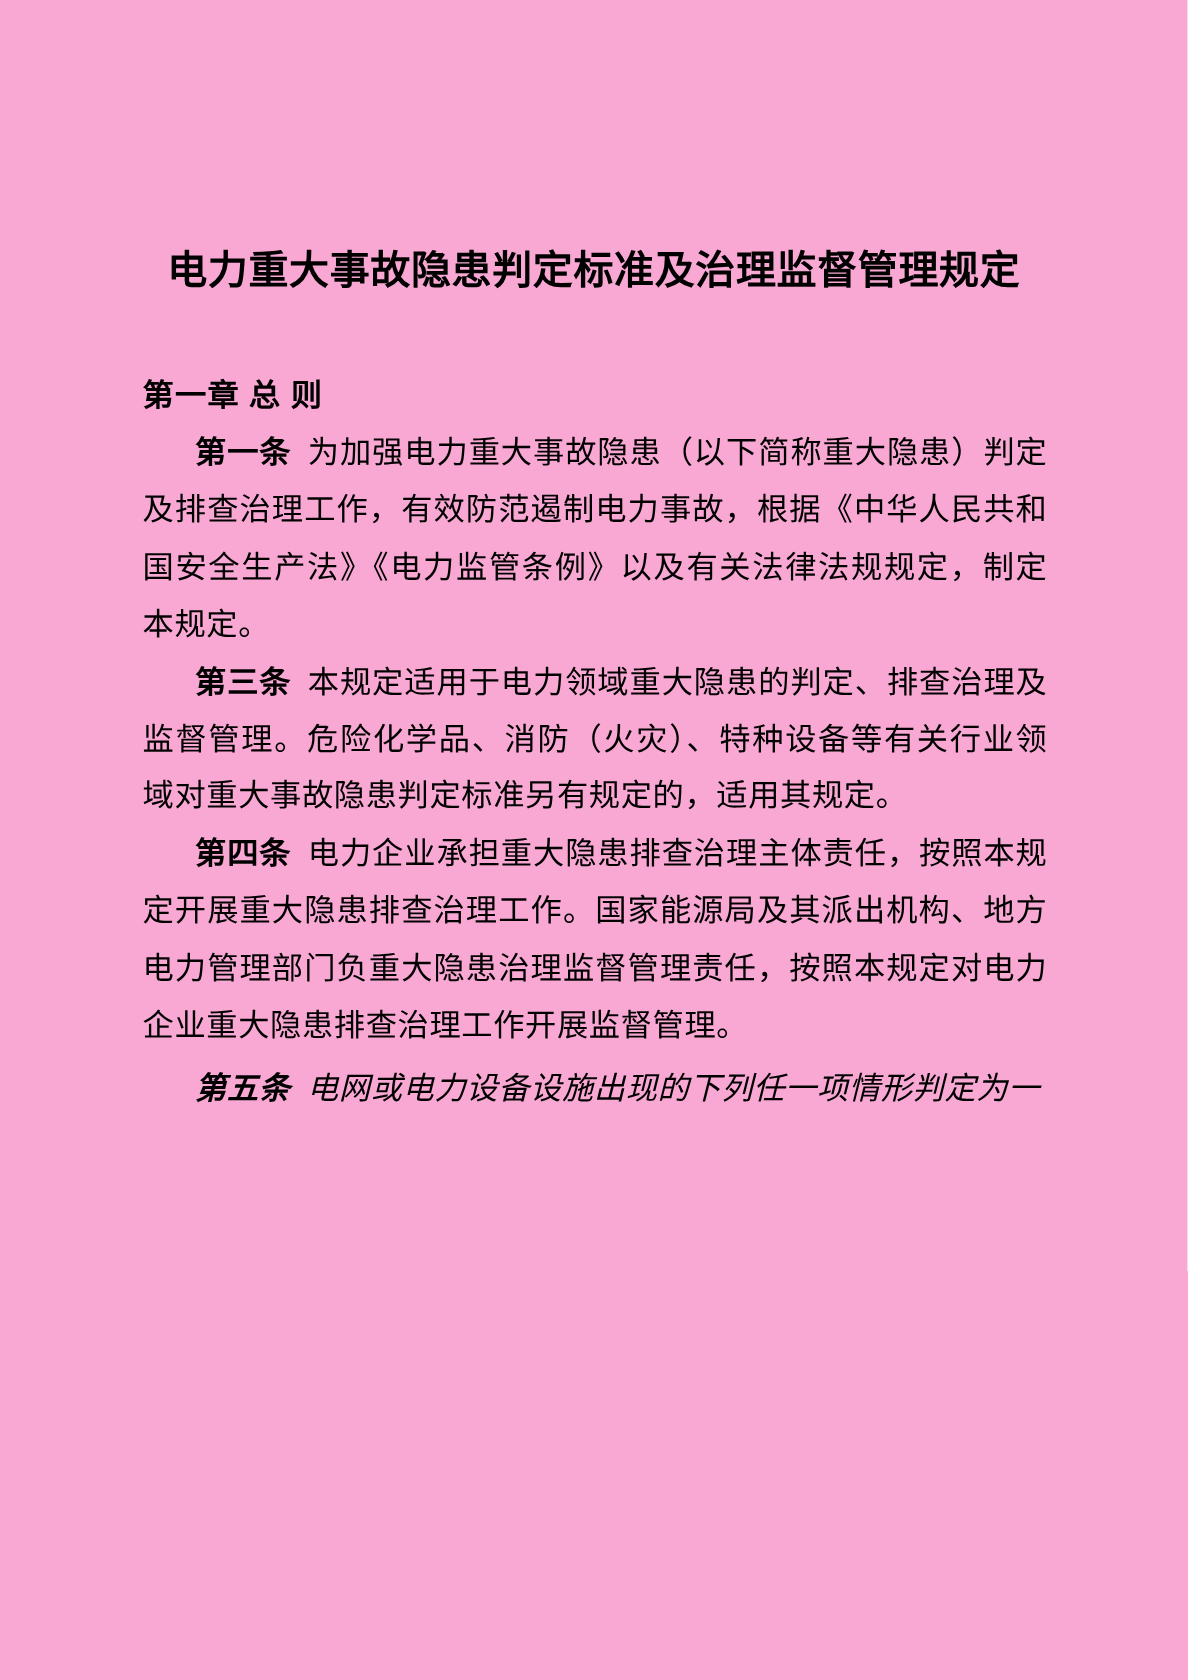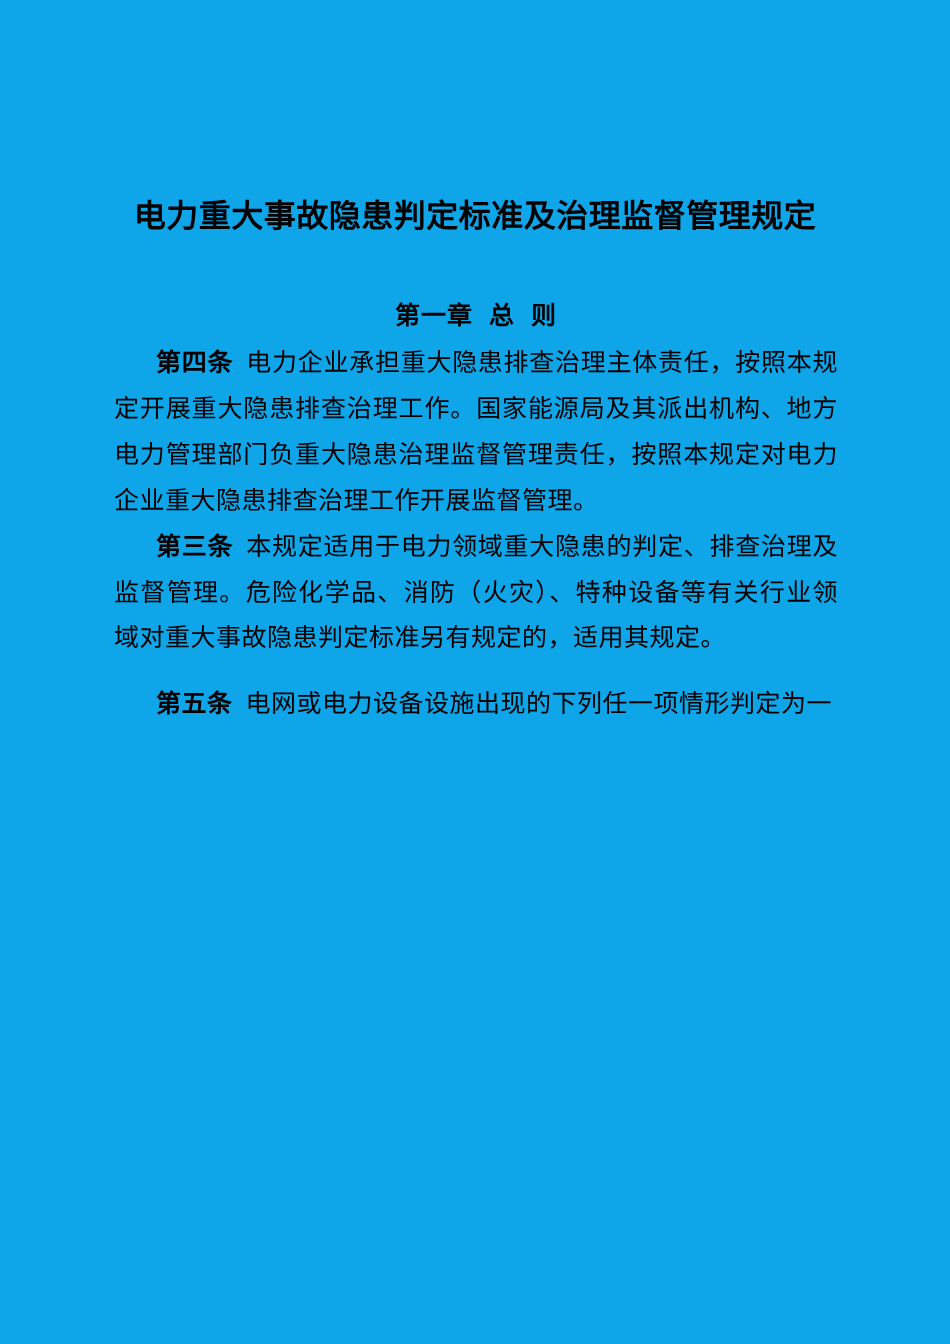--- a/index.html
+++ b/index.html
@@ -5,87 +5,91 @@
   html, body {
     margin: 0;
     padding: 0;
     background: #ffffff;
   }
   .page {
     position: relative;
     width: 950px;
     height: 1344px;
     margin: 0 auto;
-    background: #0ea5e9;
+    background: #f9a8d4;
     color: #000000;
     box-sizing: border-box;
     padding-top: 196px;
     overflow: hidden;
     font-family: "Liberation Serif", "DejaVu Serif", serif;
   }
   .doc-title {
     margin: 0 60px;
     text-align: center;
     font-size: 32px;
     line-height: 40px;
     font-weight: 700;
     letter-spacing: 0.5px;
     font-family: "Liberation Serif", "DejaVu Serif", serif;
   }
   .content {
     margin: 0 112px 0 114px;
   }
   .chapter-heading {
     margin: 60px 0 0 0;
-    text-align: center;
+    text-align: left;
     font-size: 25px;
     line-height: 44px;
     font-weight: 700;
     letter-spacing: 1px;
-    font-family: Liberation Mono, monospace;
+    font-family: Liberation Serif, serif;
   }
   .chapter-heading.chapter-2 {
     margin: 40px 0 0 0;
   }
   p.article {
     margin: 0;
     font-size: 25px;
     line-height: 45.9px;
     text-align: justify;
     text-indent: 42px;
     letter-spacing: 0.5px;
     font-family: "Liberation Serif", "DejaVu Serif", serif;
   }
   p.article.first-after-heading-2 {
-    margin-top: 20px;
+    margin-top: 4px;
+    font-style: italic;
   }
   .article-label {
     font-weight: 700;
     font-family: "Liberation Sans", "DejaVu Sans", sans-serif;
     margin-right: 13px;
   }
 </style>
 </head>
 <body>
 
 <div class="page">
   <h1 class="doc-title">电力重大事故隐患判定标准及治理监督管理规定</h1>
 
   <div class="content">
 
     <h2 class="chapter-heading chapter-1">第一章 总 则</h2>
 
+    <p class="article">
+      <span class="article-label">第一条</span><span>为加强电力重大事故隐患（以下简称重大隐患）判定及排查治理工作，有效防范遏制电力事故，根据《中华人民共和国安全生产法》《电力监管条例》以及有关法律法规规定，制定本规定。</span>
+    </p>
 
 
     <p class="article">
-      <span class="article-label">第四条</span><span>电力企业承担重大隐患排查治理主体责任，按照本规定开展重大隐患排查治理工作。国家能源局及其派出机构、地方电力管理部门负重大隐患治理监督管理责任，按照本规定对电力企业重大隐患排查治理工作开展监督管理。</span>
+      <span class="article-label">第三条</span><span>本规定适用于电力领域重大隐患的判定、排查治理及监督管理。危险化学品、消防（火灾）、特种设备等有关行业领域对重大事故隐患判定标准另有规定的，适用其规定。</span>
     </p>
 
     <p class="article">
-      <span class="article-label">第三条</span><span>本规定适用于电力领域重大隐患的判定、排查治理及监督管理。危险化学品、消防（火灾）、特种设备等有关行业领域对重大事故隐患判定标准另有规定的，适用其规定。</span>
+      <span class="article-label">第四条</span><span>电力企业承担重大隐患排查治理主体责任，按照本规定开展重大隐患排查治理工作。国家能源局及其派出机构、地方电力管理部门负重大隐患治理监督管理责任，按照本规定对电力企业重大隐患排查治理工作开展监督管理。</span>
     </p>
 
 
     <p class="article first-after-heading-2">
       <span class="article-label">第五条</span><span>电网或电力设备设施出现的下列任一项情形判定为一</span>
     </p>
 
   </div>
 </div>
 

